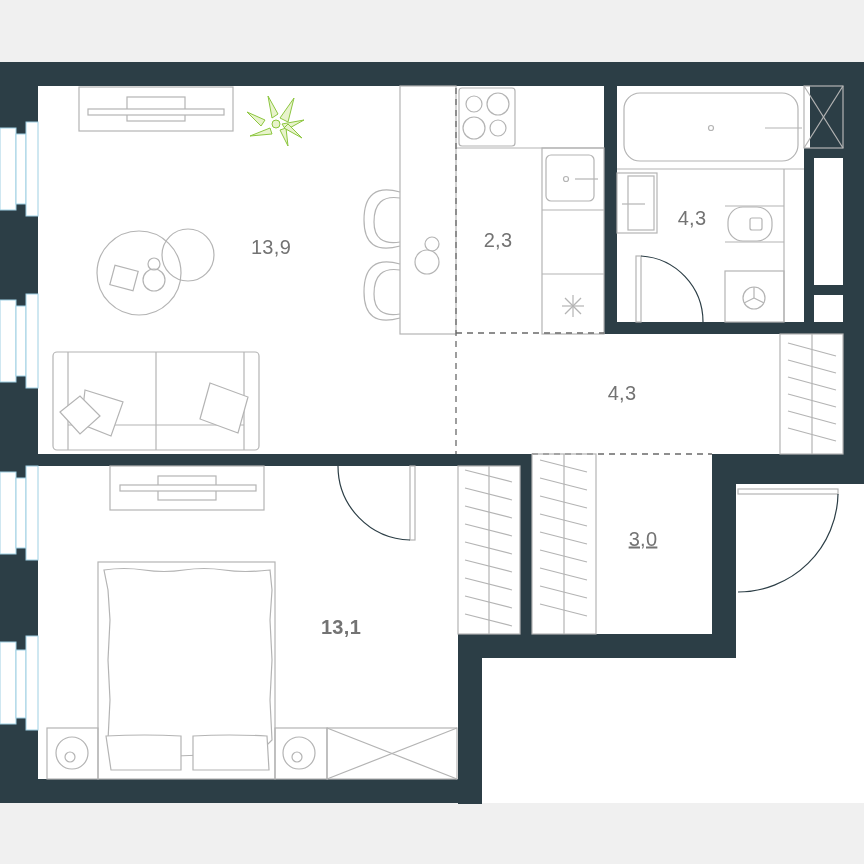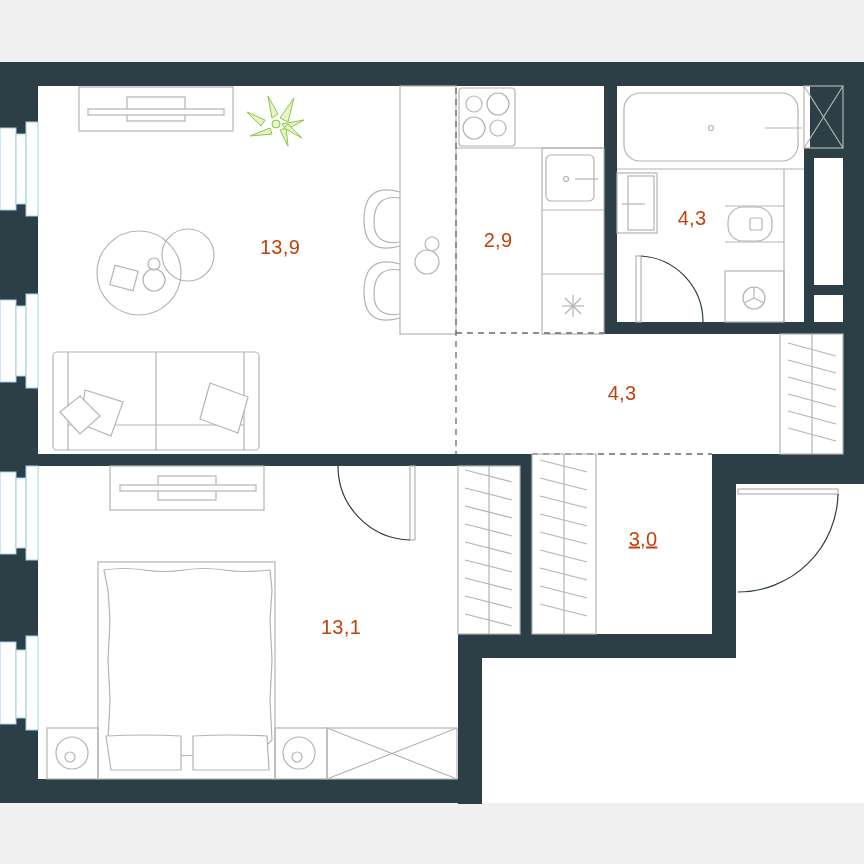--- a/index.html
+++ b/index.html
@@ -6,21 +6,21 @@
   #stage { position: relative; width: 864px; height: 864px; overflow: hidden; background: #f0f0f0; font-family: "Liberation Sans", sans-serif; }
   svg { position: absolute; left: 0; top: 0; }
   .wall { fill: #2c3e46; }
   .floor { fill: #ffffff; }
   .fx { fill: none; stroke: #b4b4b4; stroke-width: 1.2; }
   .fx-fill { fill: #ffffff; stroke: #b4b4b4; stroke-width: 1.2; }
   .door { fill: none; stroke: #2c3e46; stroke-width: 1.2; }
   .dash { fill: none; stroke: #6a6a6a; stroke-width: 1.3; stroke-dasharray: 6 5; }
   .win { fill: #ffffff; stroke: #9fd0e3; stroke-width: 1; }
   .plant { fill: #e8f3cc; stroke: #8cc63f; stroke-width: 1; }
-  .room-label { position: absolute; font-size: 20px; color: #c2410c; font-family: "Liberation Sans", sans-serif; letter-spacing: 0.3px; transform: translate(-50%, -50%); white-space: nowrap; }
+  .room-label { position: absolute; font-size: 20px; color: #737373; font-family: "Liberation Sans", sans-serif; letter-spacing: 0.3px; transform: translate(-50%, -50%); white-space: nowrap; }
 </style>
 </head>
 <body>
 
 <div id="stage">
 <svg width="864" height="864" viewBox="0 0 864 864">
 
   <g>
     <rect class="wall" x="0" y="62" width="864" height="741"></rect>
 
@@ -267,19 +267,19 @@
     <circle class="fx" cx="299" cy="753" r="16"></circle>
     <circle class="fx" cx="297" cy="757" r="5"></circle>
   </g>
   <g>
     <rect class="fx" x="327" y="728" width="130" height="51"></rect>
     <line class="fx" x1="327" y1="728" x2="457" y2="779"></line>
     <line class="fx" x1="457" y1="728" x2="327" y2="779"></line>
   </g>
 </svg>
 
-<div class="room-label" style="left:280px; top:247px;">13,9</div>
-<div class="room-label" style="left:498px; top:240px;">2,9</div>
+<div class="room-label" style="left:271px; top:247px;">13,9</div>
+<div class="room-label" style="left:498px; top:240px;">2,3</div>
 <div class="room-label" style="left:692px; top:218px;">4,3</div>
 <div class="room-label" style="left:622px; top:393px;">4,3</div>
 <div class="room-label" style="left:643px; top:539px;text-decoration:underline;">3,0</div>
-<div class="room-label" style="left:341px; top:627px;">13,1</div>
+<div class="room-label" style="left:341px; top:627px;font-weight:bold;">13,1</div>
 </div>
 
 </body></html>

